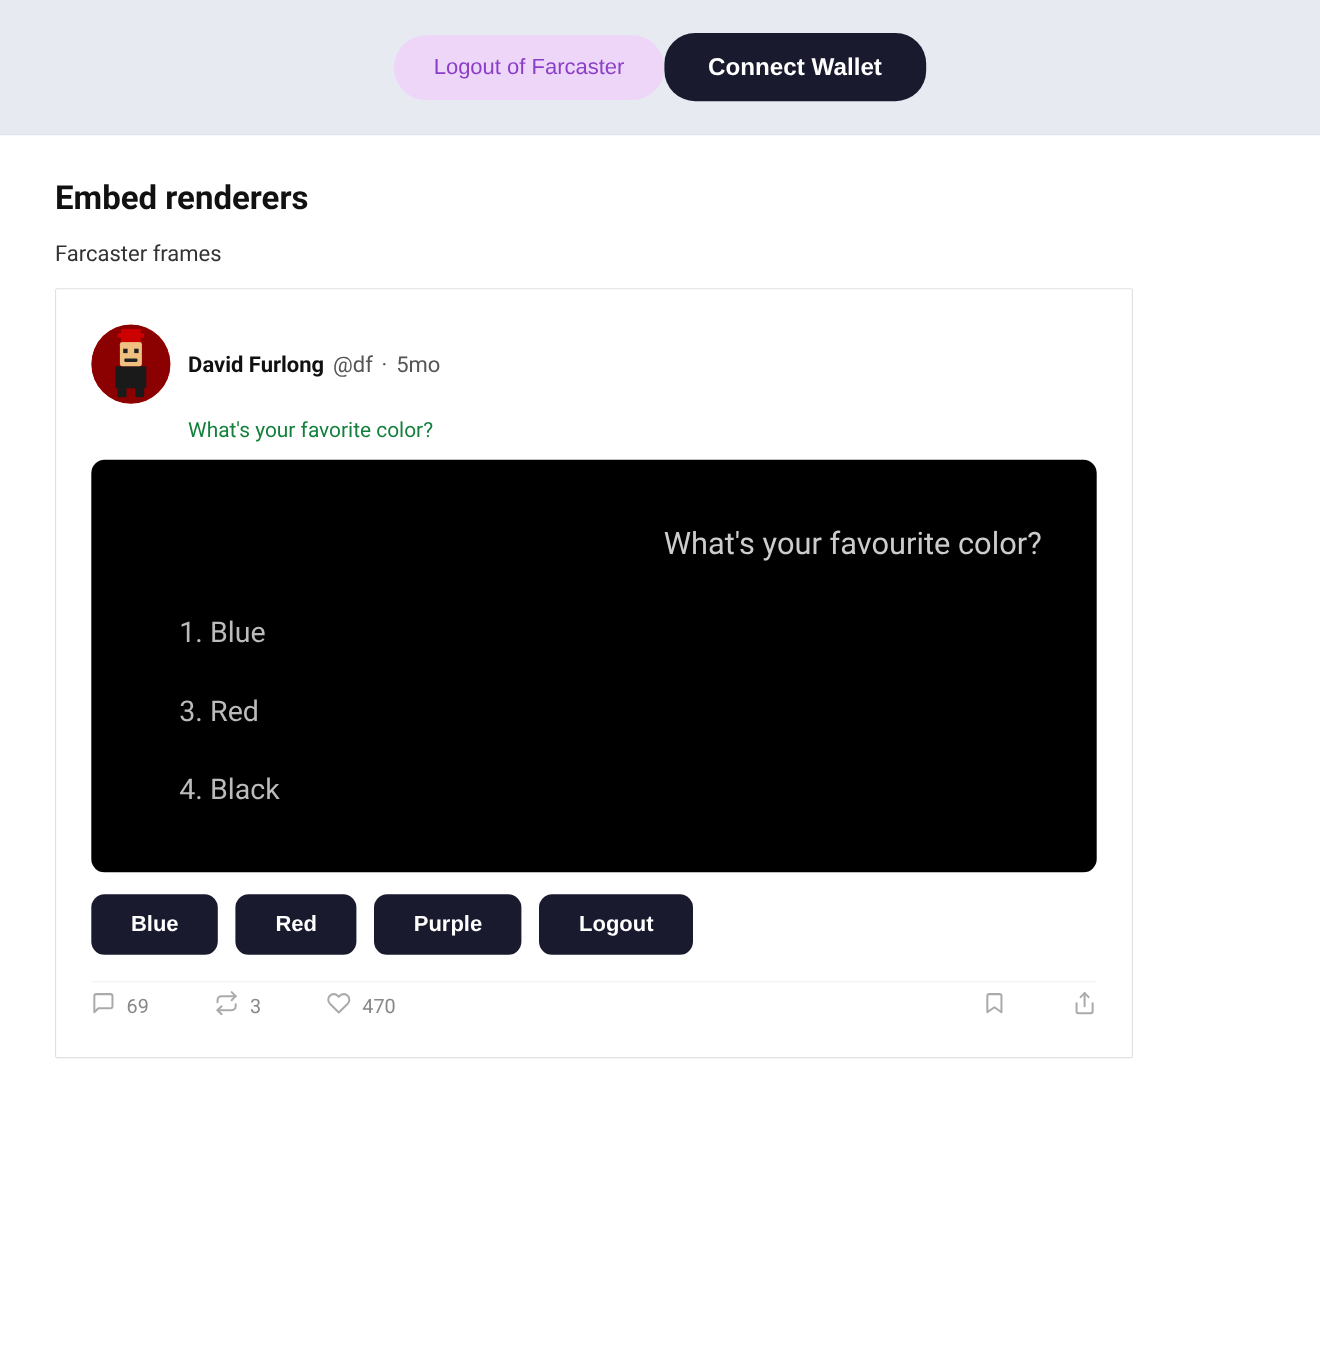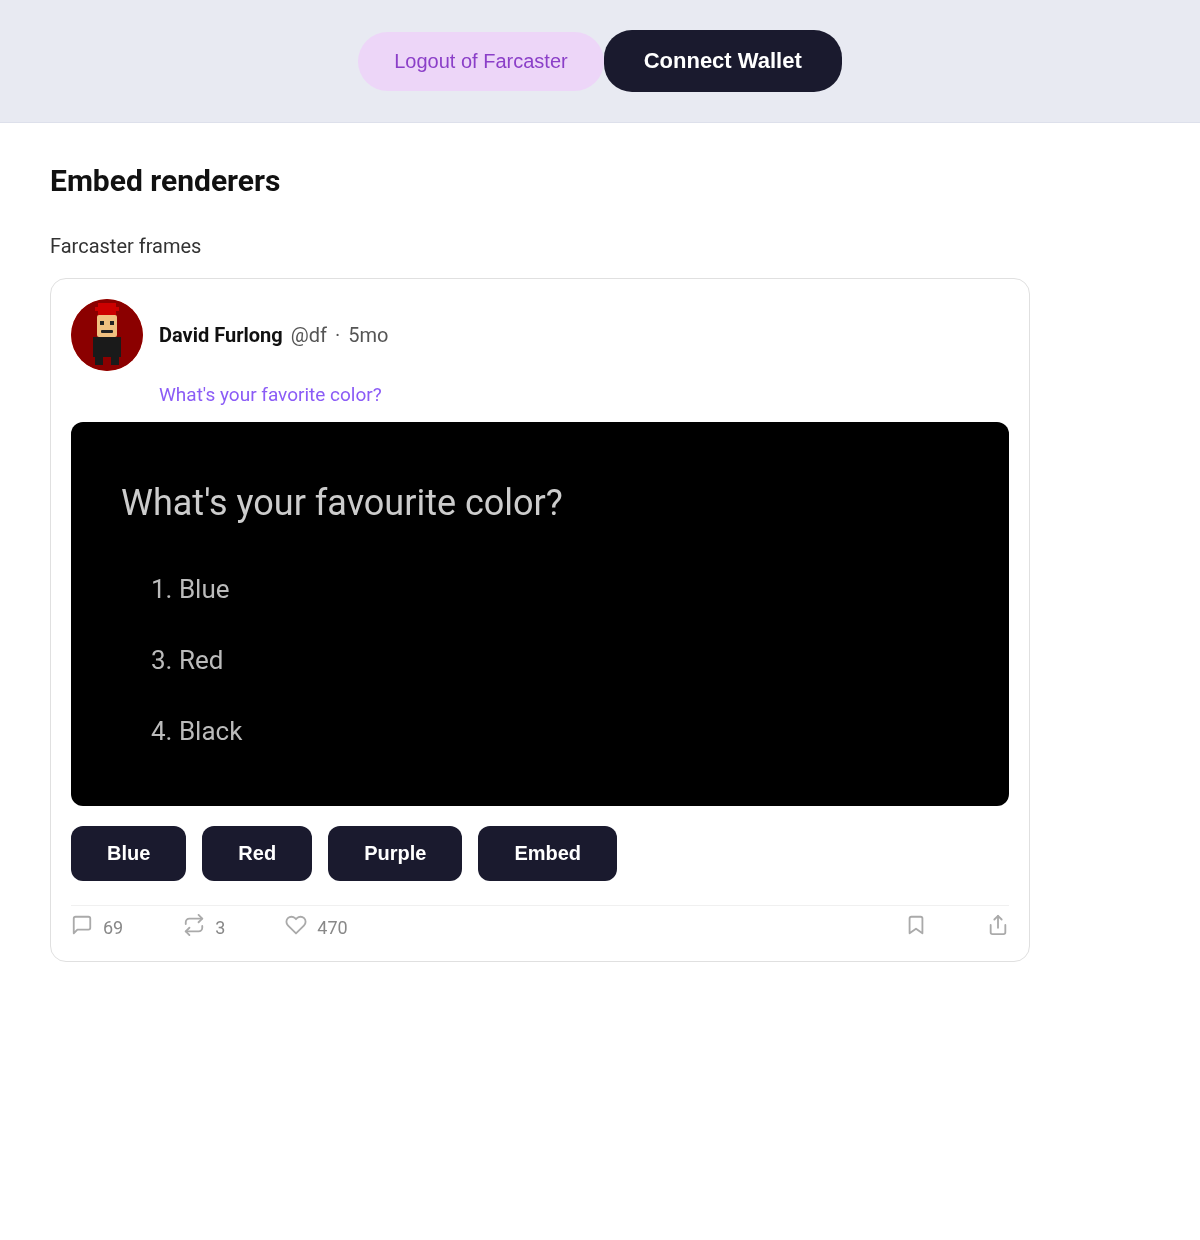--- a/index.html
+++ b/index.html
@@ -40,31 +40,31 @@
     }
     .main-content {
       background: #fff;
       padding: 40px 50px;
       min-height: 1140px;
     }
     .section-title {
       font-size: 30px;
       font-weight: 700;
       color: #111;
-      margin-bottom: 36px;
+      margin-bottom: 20px;
     }
     .subsection-title {
       font-size: 20px;
       color: #333;
       margin-bottom: 20px;
     }
     .post-card {
       border: 1px solid #e0e0e0;
-      border-radius: 16px;
-      padding: 20px;
+      border-radius: 2px;
+      padding: 32px;
       max-width: 980px;
     }
     .post-header {
       display: flex;
       align-items: center;
       gap: 16px;
       margin-bottom: 12px;
     }
     .avatar {
       width: 72px;
@@ -96,36 +96,36 @@
       color: #111;
     }
     .author-handle {
       color: #555;
     }
     .post-time {
       color: #555;
     }
     .post-text {
       font-size: 19px;
-      color: #8b5cf6;
+      color: #15803d;
       margin-bottom: 16px;
       margin-left: 88px;
     }
     .frame-image {
       width: 100%;
       background: #000;
       border-radius: 12px;
       padding: 60px 50px;
       margin-bottom: 20px;
       margin-left: 0;
     }
     .frame-title {
-      font-size: 36px;
+      font-size: 28px;
       color: #ccc;
-      text-align: left;
+      text-align: right;
       margin-bottom: 50px;
       font-weight: 400;
     }
     .frame-options {
       list-style: none;
       display: flex;
       flex-direction: column;
       gap: 41px;
       padding-left: 30px;
     }
@@ -224,21 +224,21 @@
         <li class="frame-option">1. Blue</li>
         <li class="frame-option">3. Red</li>
         <li class="frame-option">4. Black</li>
       </ul>
     </div>
 
     <div class="color-buttons">
       <button class="color-btn">Blue</button>
       <button class="color-btn">Red</button>
       <button class="color-btn">Purple</button>
-      <button class="color-btn">Embed</button>
+      <button class="color-btn">Logout</button>
     </div>
 
     <div class="post-actions">
       <div class="action-item">
         <span class="action-icon">
           
           <svg width="22" height="22" viewBox="0 0 24 24" fill="none" stroke="#aaa" stroke-width="2" stroke-linecap="round" stroke-linejoin="round">
             <path d="M21 15a2 2 0 0 1-2 2H7l-4 4V5a2 2 0 0 1 2-2h14a2 2 0 0 1 2 2z"></path>
           </svg>
         </span>

